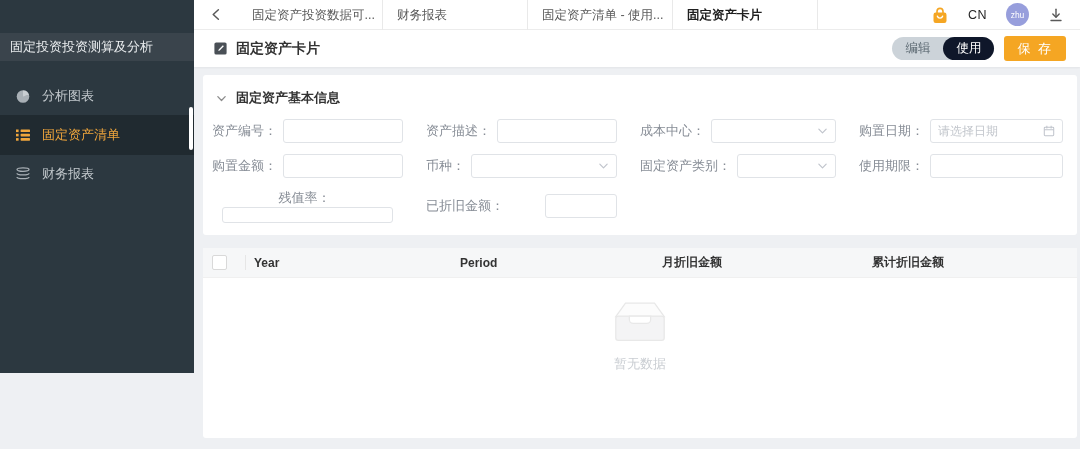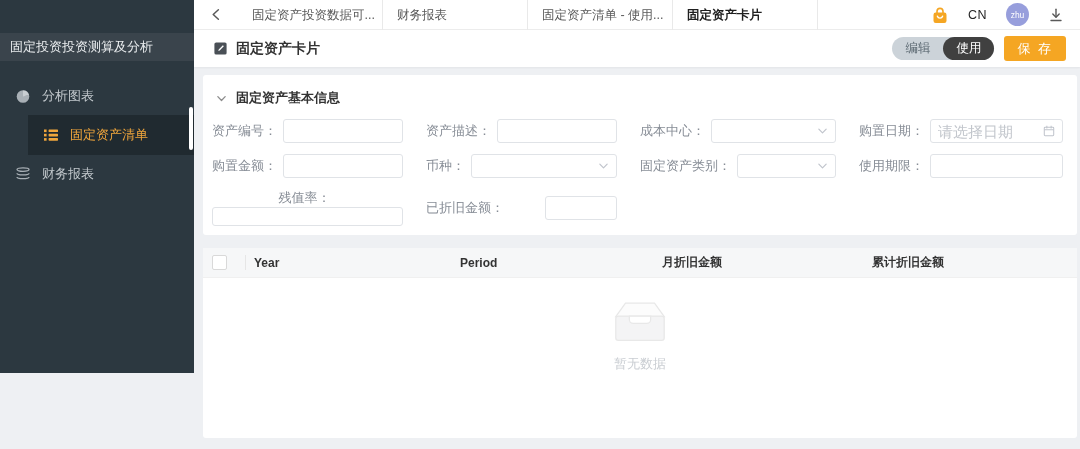--- a/index.html
+++ b/index.html
@@ -5,21 +5,21 @@
   * { box-sizing: border-box; margin: 0; padding: 0; }
   html,body { width:1080px; height:449px; overflow:hidden; }
   body { display:flex; font-family:"Liberation Sans","DejaVu Sans",sans-serif; background:#eef0f3; font-size:13px; }
 
   
   .sidebar { width:194px; flex:none; background:#2c3840; position:relative; height:373px; }
   .sidebar-title { margin-top:33px; height:28px; line-height:28px; background:#3a444c; color:#e9ecee; font-size:13px; padding-left:10px; white-space:nowrap; overflow:hidden; }
   .menu { margin-top:16px; }
   .menu-item { height:38px; display:flex; align-items:center; padding-left:14px; color:#c3c9cd; cursor:pointer; }
   .menu-item .mi-icon { width:17px; height:17px; margin-right:11px; flex:none; display:flex; align-items:center; justify-content:center; }
-  .menu-item.active { background:#202a30; color:#f0a63c; height:40px;margin-left:28px; }
+  .menu-item.active { background:#202a30; color:#f0a63c; height:40px; }
   .menu-item .mi-label { font-size:13px; }
   .side-scroll-thumb { position:absolute; right:1px; top:107px; width:4px; height:43px; background:#ffffff; border-radius:2px; }
 
   
   .main { flex:1; display:flex; flex-direction:column; min-width:0; }
 
   
   .topbar { height:30px; background:#fff; border-bottom:1px solid #ececec; display:flex; align-items:center; flex:none; }
   .back-btn { width:44px; height:30px; display:flex; align-items:center; justify-content:center; cursor:pointer; flex:none; }
   .tabs { display:flex; height:45px; align-items:center; }
@@ -28,38 +28,38 @@
   .topbar-right { margin-left:auto; display:flex; align-items:center; gap:19px; padding-right:16px; }
   .lang { font-size:12.5px; color:#262626; letter-spacing:0.5px; }
   .avatar { width:23px; height:23px; border-radius:50%; background:#979edc; color:#fff; font-size:8.5px; display:flex; align-items:center; justify-content:center; cursor:pointer; }
 
   
   .pageheader { height:37px; background:#fff; display:flex; align-items:center; padding:0 14px 0 19px; flex:none; box-shadow:0 1px 2px rgba(0,0,0,0.05); position:relative; z-index:2; }
   .page-title { font-size:14px; font-weight:bold; color:#333; margin-left:8px; }
   .ph-right { margin-left:auto; display:flex; align-items:center; }
   .toggle { display:inline-flex; align-items:center; background:#ccd3d9; border-radius:12px; height:23px; cursor:pointer; }
   .toggle .seg { padding:0 13px; font-size:12.5px; line-height:23px; color:#5d6a73; border-radius:12px; }
-  .toggle .seg.selected { background:#404040; color:#fff; }
+  .toggle .seg.selected { background:#0f172a; color:#fff; }
   .save-btn { margin-left:10px; height:25px; padding:0 13px; background:#f5a623; color:#fff; font-size:13px; border:none; border-radius:3px; cursor:pointer; letter-spacing:2px; }
 
   
   .content { flex:1; padding:8px 3px 11px 9px; overflow:hidden; }
   .panel { background:#fff; border-radius:3px; }
   .panel.basic { height:160px; margin-bottom:13px; }
   .panel.depr { height:190px; }
   .sec-head { display:flex; align-items:center; padding:14px 0 0 13px; }
   .sec-chevron { margin-right:9px; display:flex; }
   .sec-title { font-size:13px; font-weight:bold; color:#333; }
 
   
   .form-grid { display:grid; grid-template-columns:191px 191px 196px 1fr; column-gap:23px; row-gap:11px; padding:12px 14px 0 9px; }
   .field { display:flex; align-items:center; min-width:0; }
   .field .lbl { white-space:nowrap; color:#878d96; font-size:13px; margin-right:6px; flex:none; }
   .field .ctrl { flex:1; height:24px; border:1px solid #e0e3e7; border-radius:3px; background:#fff; position:relative; display:flex; align-items:center; min-width:0; }
-  .field input { width:100%; height:100%; border:none; outline:none; background:transparent; padding:0 7px; font-size:15px; color:#0f766e; font-family:inherit; }
+  .field input { width:100%; height:100%; border:none; outline:none; background:transparent; padding:0 7px; font-size:12px; color:#0f766e; font-family:inherit; }
   .field input::placeholder { color:#c2c6cc; }
   .ctrl .suffix-icon { position:absolute; right:7px; top:50%; transform:translateY(-50%); display:flex; pointer-events:none; }
   .span2 { grid-column:1;flex-direction:column; }
 
   
   .table-head { display:grid; grid-template-columns:43px 206px 202px 210px 1fr; height:30px; background:#f6f7f8; margin-top:9px; align-items:center; font-size:12px; font-weight:bold; color:#333; border-bottom:1px solid #f0f0f0; }
   .th-check { display:flex; align-items:center; justify-content:flex-start; padding-left:9px; height:100%; position:relative; }
   .th-check::after { content:""; position:absolute; right:0; top:7px; bottom:7px; width:1px; background:#e6e6e6; }
   .checkbox { width:15px; height:15px; background:#fff; border:1px solid #d9d9d9; border-radius:2px; cursor:pointer; }
   .th-cell { padding-left:8px; white-space:nowrap; overflow:hidden; }

